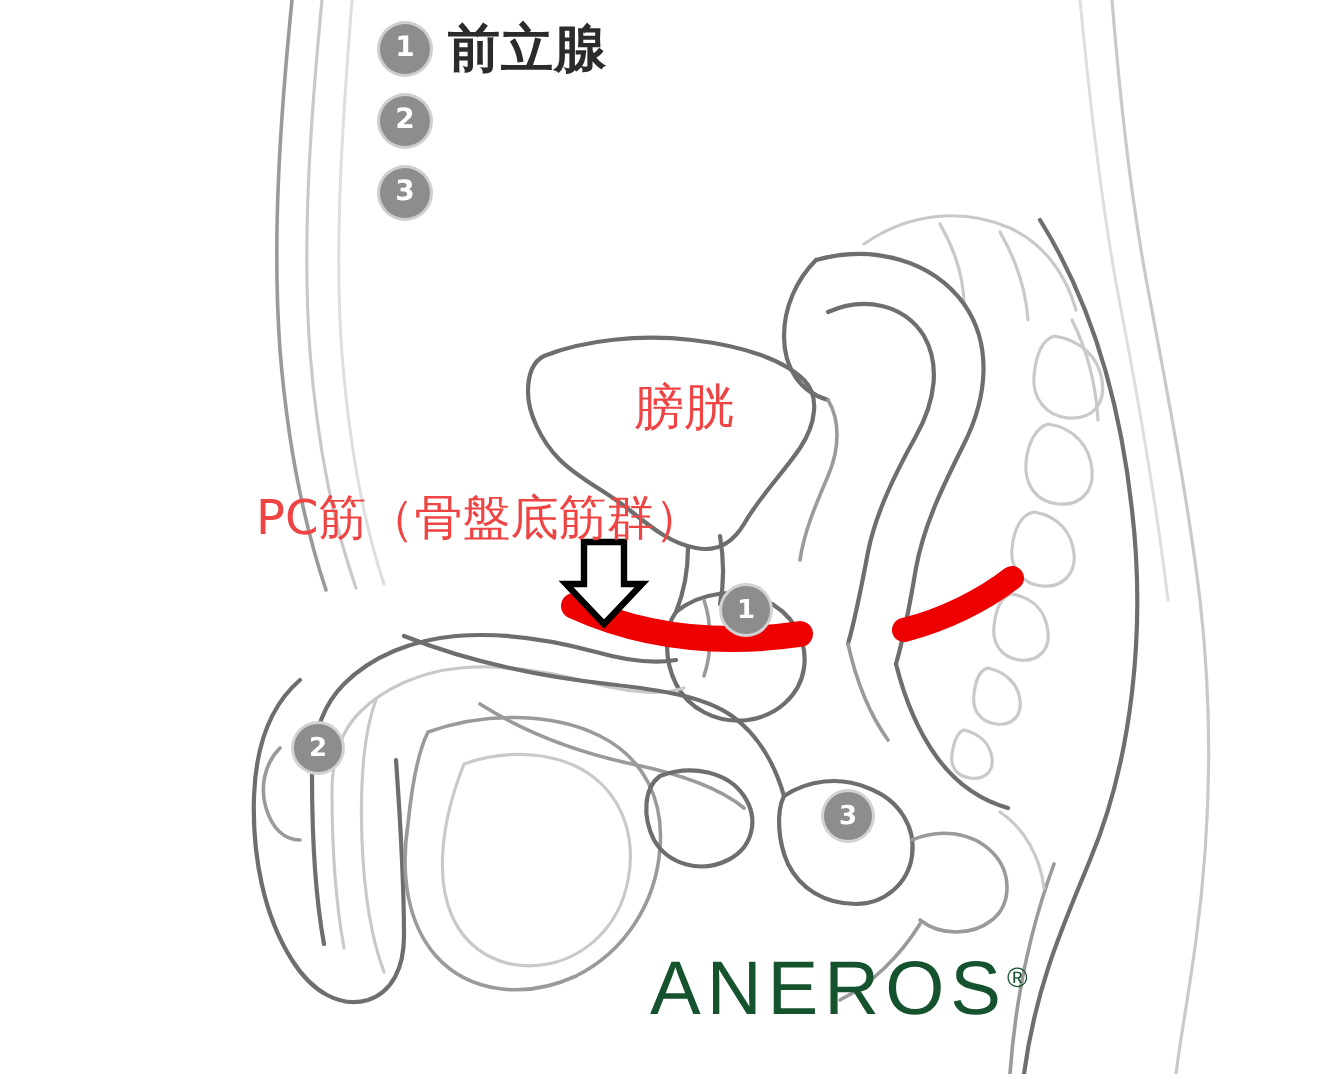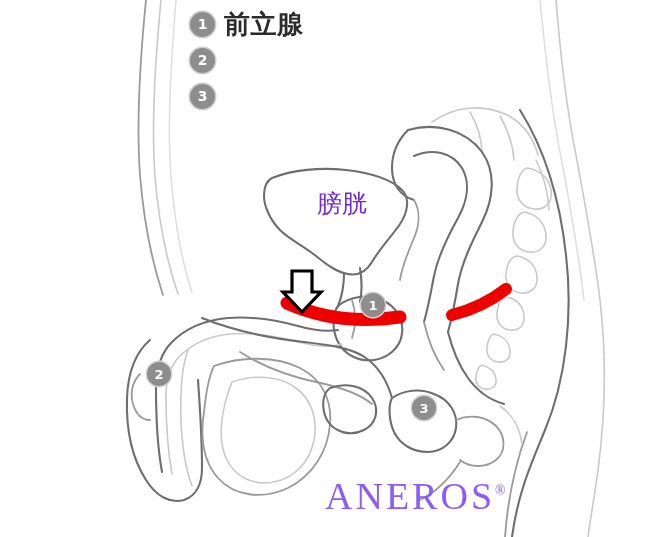--- a/index.html
+++ b/index.html
@@ -60,21 +60,21 @@
     color: #2b2b2b;
     letter-spacing: 0.5px;
     white-space: nowrap;
     font-weight: bold;
   }
 
   
   .anno {
     position: absolute;
     font-size: 25px;
-    color: #6d28d9;
+    color: #ef4444;
     white-space: nowrap;
   }
   #label-pc      { left: 128px; top: 243px; font-size: 24px; }
   #label-bladder { left: 317px; top: 187px; }
   #label-rectum  { left: 430px; top: 215px; }
   #label-testis  { left: 208px; top: 433px; }
 
   
   .marker {
     position: absolute;
@@ -95,22 +95,22 @@
   #marker-2 { left: 147px; top: 362px; }
   #marker-3 { left: 412px; top: 396px; }
 
   
   .brand {
     position: absolute;
     left: 325px;
     top: 474px;
     font-size: 38px;
     letter-spacing: 3px;
-    color: #8b5cf6;
-    font-family: Liberation Serif, serif;
+    color: #14532d;
+    font-family: Liberation Sans, sans-serif;
     font-weight: 400;
   }
   .brand .tm {
     font-size: 14px;
     vertical-align: super;
     letter-spacing: 0;
   }
 </style>
 </head>
 <body>
@@ -219,20 +219,21 @@
       <span class="legend-label">前立腺</span>
     </div>
     <div class="legend-row">
       <span class="badge">2</span>
     </div>
     <div class="legend-row">
       <span class="badge">3</span>
     </div>
   </div>
 
+  <div class="anno" id="label-pc">PC筋（骨盤底筋群）</div>
   <div class="anno" id="label-bladder">膀胱</div>
 
   <div class="marker" id="marker-1">1</div>
   <div class="marker" id="marker-2">2</div>
   <div class="marker" id="marker-3">3</div>
 
   <div class="brand"><span>ANEROS</span><span class="tm">®</span></div>
 
 </div>
 

